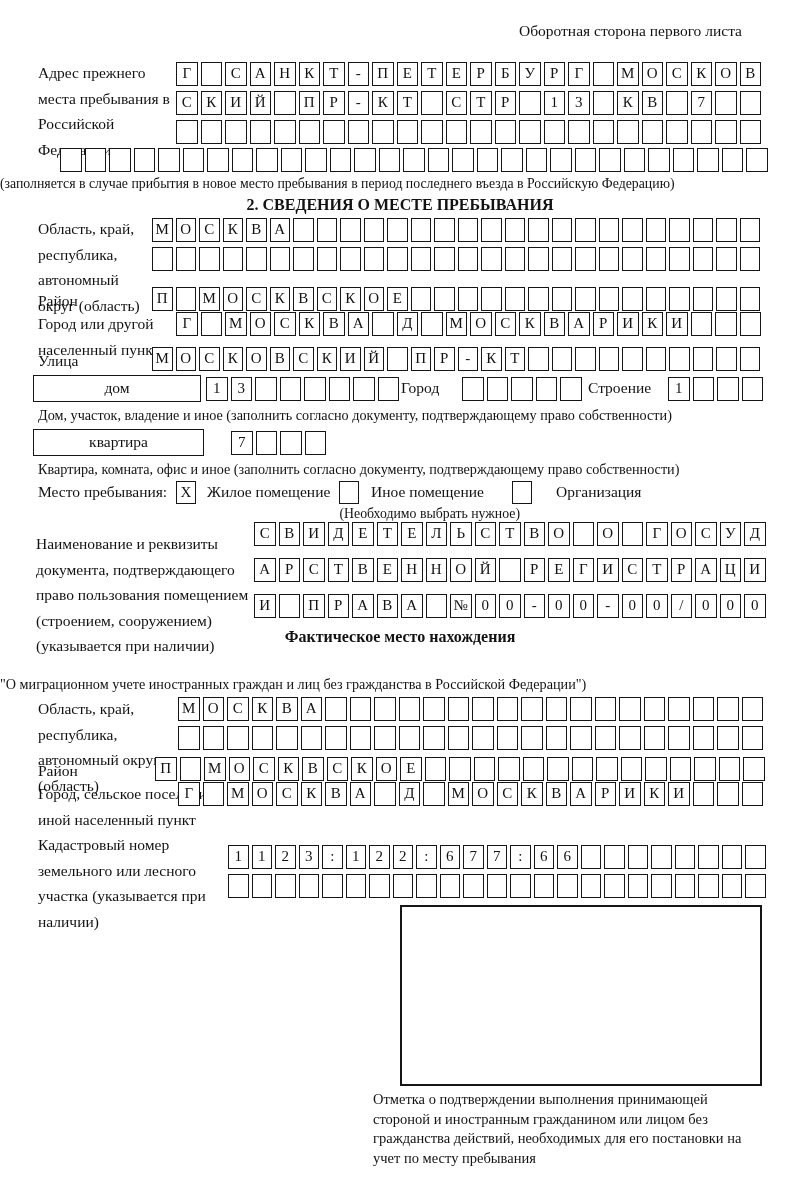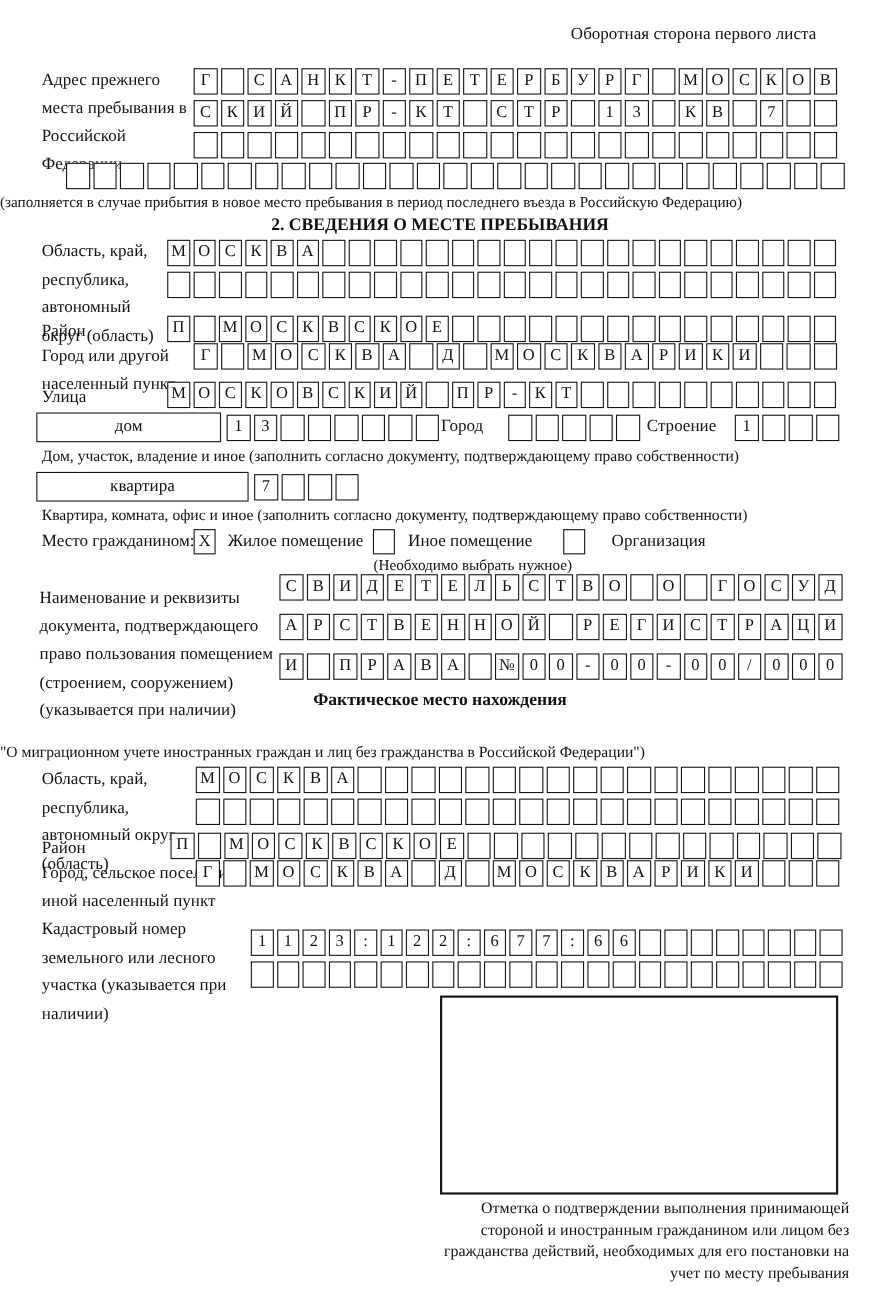--- a/index.html
+++ b/index.html
@@ -14,21 +14,21 @@
   .note{position:absolute;font-size:13.8px;}
   .center{left:0;width:800px;}
   .title{position:absolute;left:0;width:800px;text-align:center;font-weight:bold;font-size:16px;}
   .wbox{position:absolute;border:1.8px solid #161616;box-sizing:border-box;text-align:center;
         font-size:15.5px;line-height:24px;background:#fff;}
   .cb{position:absolute;width:20px;height:23px;border:1.6px solid #161616;box-sizing:border-box;
       text-align:center;font-size:15px;line-height:20px;background:#fff;}
   .opt{position:absolute;font-size:15.5px;}
   .stamp{position:absolute;left:400px;top:905px;width:362px;height:181px;border:2px solid #161616;
          box-sizing:border-box;background:#fff;}
-  .stampcap{position:absolute;left:390px;top:1090px;width:382px;text-align:right;
+  .stampcap{position:absolute;left:373px;top:1090px;width:382px;text-align:left;
             font-size:14.5px;line-height:19.5px;}
 </style>
 </head>
 <body>
 
 <div class="page">
 
   <div class="hdr">Оборотная сторона первого листа</div>
 
   <div class="lbl" style="left:38px;top:60px;width:132px">Адрес прежнего места пребывания в Российской Федерации</div>
@@ -312,30 +312,30 @@
     </div>
   <div class="opt" style="left:588px;top:379px">Строение</div>
   <div class="row" style="left:668px;top:377px">
       <span class="cell">1</span>
       <span class="cell"></span>
       <span class="cell"></span>
       <span class="cell"></span>
     </div>
   <div class="note" style="left:38px;top:407px;font-size:14.2px">Дом, участок, владение и иное (заполнить согласно документу, подтверждающему право собственности)</div>
 
-  <div class="wbox" style="left:33px;top:429px;width:193px;height:27px">квартира</div>
+  <div class="wbox" style="left:33px;top:429px;width:171px;height:27px">квартира</div>
   <div class="row" style="left:231px;top:431px">
       <span class="cell">7</span>
       <span class="cell"></span>
       <span class="cell"></span>
       <span class="cell"></span>
     </div>
   <div class="note" style="left:38px;top:461px;font-size:14.2px">Квартира, комната, офис и иное (заполнить согласно документу, подтверждающему право собственности)</div>
 
-  <div class="opt" style="left:38px;top:483px">Место гражданином:</div>
+  <div class="opt" style="left:38px;top:483px">Место пребывания:</div>
   <div class="cb" style="left:176px;top:481px">X</div>
   <div class="opt" style="left:207px;top:483px">Жилое помещение</div>
   <div class="cb" style="left:339px;top:481px"></div>
   <div class="opt" style="left:371px;top:483px">Иное помещение</div>
   <div class="cb" style="left:512px;top:481px"></div>
   <div class="opt" style="left:556px;top:483px">Организация</div>
   <div class="note" style="left:150px;top:506px;width:370px;text-align:right">(Необходимо выбрать нужное)</div>
 
   <div class="lbl" style="left:36px;top:531px;width:214px">Наименование и реквизиты документа, подтверждающего право пользования помещением (строением, сооружением) (указывается при наличии)</div>
   <div class="row" style="left:254px;top:522px">

